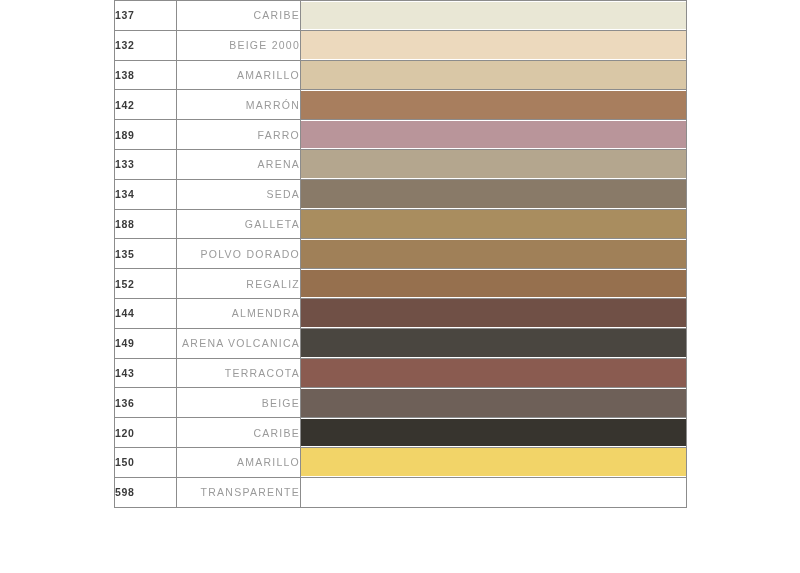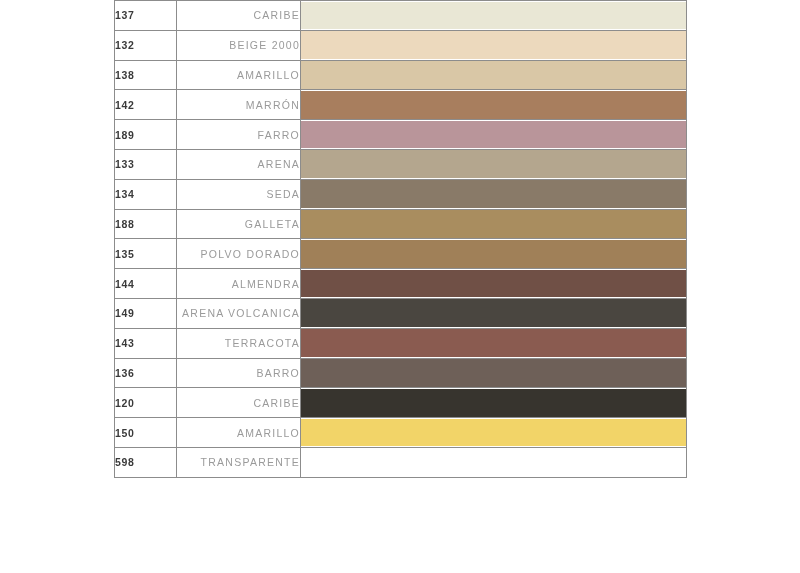--- a/index.html
+++ b/index.html
@@ -160,20 +160,27 @@
           </td>
         </tr>
         <tr>
           <td class="cell-code">135</td>
           <td class="cell-name">POLVO DORADO</td>
           <td class="cell-swatch">
             <span class="swatch-fill" style="background-color: rgb(160, 128, 88);"></span>
           </td>
         </tr>
         <tr>
+          <td class="cell-code">152</td>
+          <td class="cell-name">REGALIZ</td>
+          <td class="cell-swatch">
+            <span class="swatch-fill" style="background-color: rgb(150, 112, 78);"></span>
+          </td>
+        </tr>
+        <tr>
           <td class="cell-code">144</td>
           <td class="cell-name">ALMENDRA</td>
           <td class="cell-swatch">
             <span class="swatch-fill" style="background-color: rgb(112, 80, 70);"></span>
           </td>
         </tr>
         <tr>
           <td class="cell-code">149</td>
           <td class="cell-name">ARENA VOLCANICA</td>
           <td class="cell-swatch">
@@ -182,21 +189,21 @@
         </tr>
         <tr>
           <td class="cell-code">143</td>
           <td class="cell-name">TERRACOTA</td>
           <td class="cell-swatch">
             <span class="swatch-fill" style="background-color: rgb(138, 91, 80);"></span>
           </td>
         </tr>
         <tr>
           <td class="cell-code">136</td>
-          <td class="cell-name">BARRO</td>
+          <td class="cell-name">BEIGE</td>
           <td class="cell-swatch">
             <span class="swatch-fill" style="background-color: rgb(110, 96, 88);"></span>
           </td>
         </tr>
         <tr>
           <td class="cell-code">120</td>
           <td class="cell-name">CARIBE</td>
           <td class="cell-swatch">
             <span class="swatch-fill" style="background-color: rgb(55, 52, 46);"></span>
           </td>

